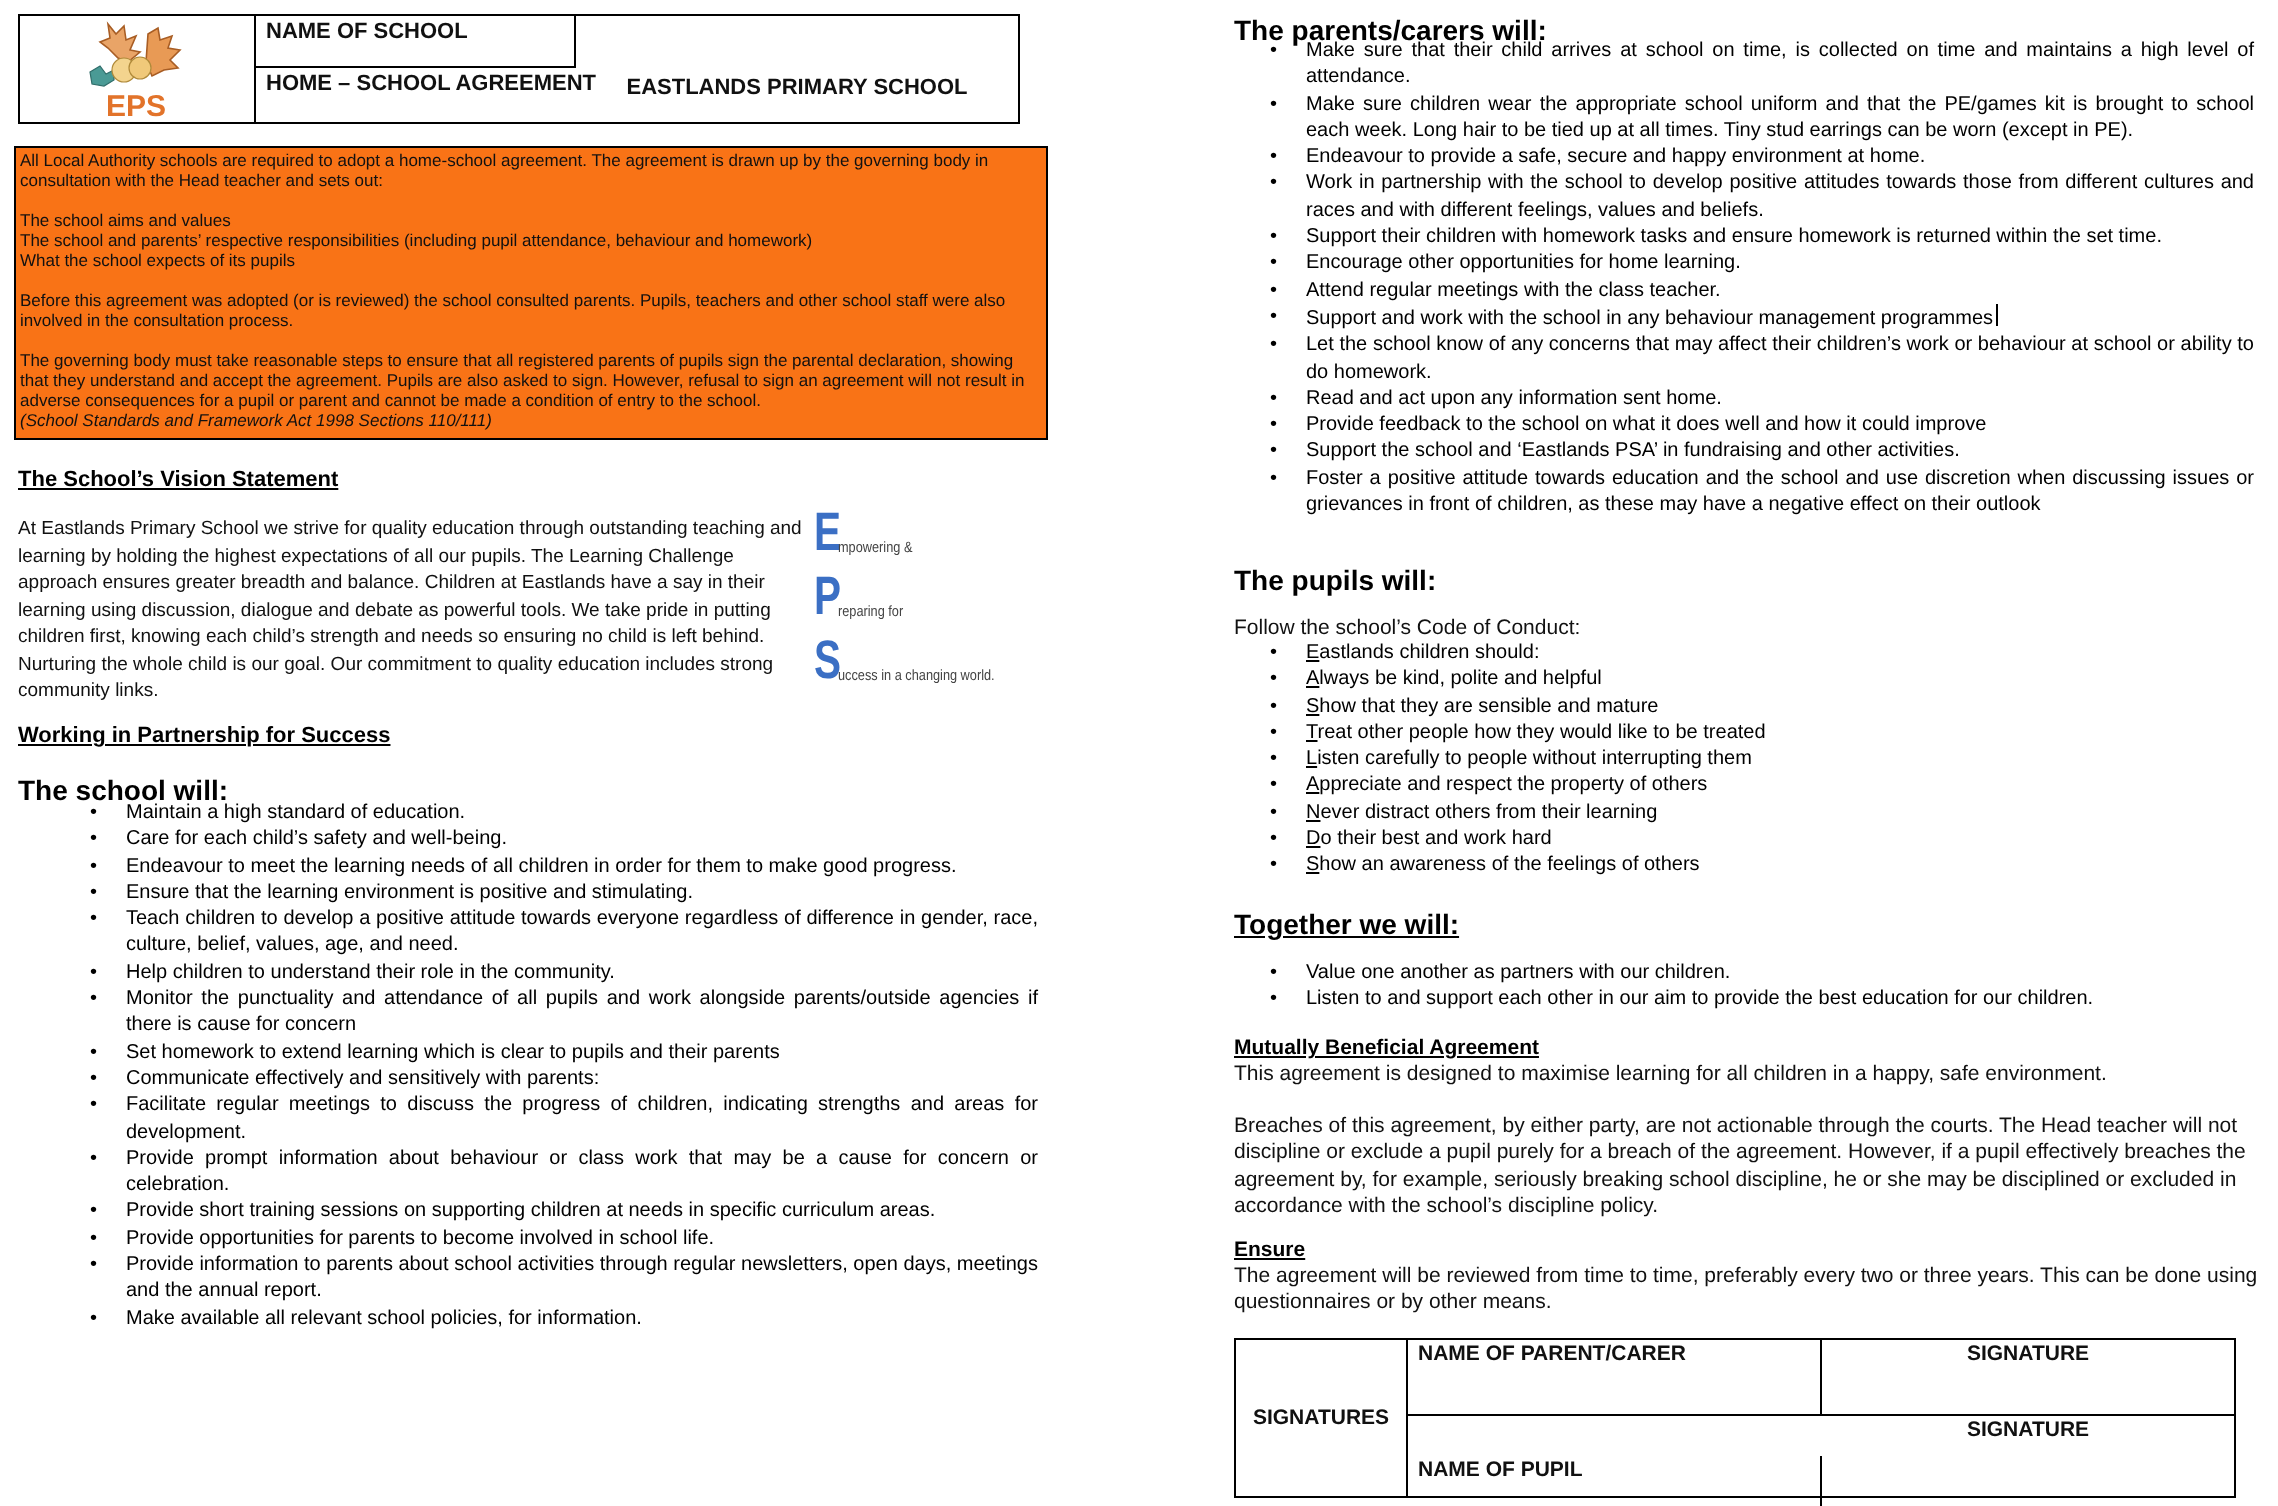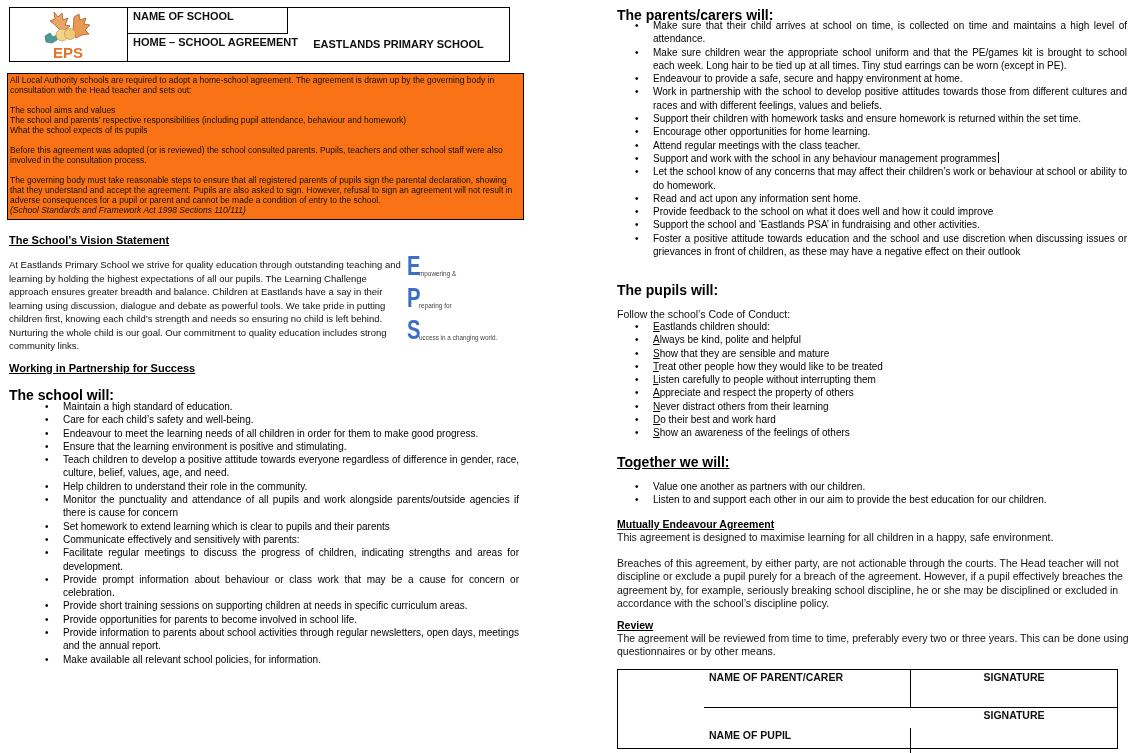--- a/index.html
+++ b/index.html
@@ -170,25 +170,26 @@
   <li><span class="first-letter">D</span><span>o their best and work hard</span></li>
   <li><span class="first-letter">S</span><span>how an awareness of the feelings of others</span></li>
 </ul>
 
 <div class="h-bold" style="left:617px; top:454px;text-decoration:underline;">Together we will:</div>
 <ul class="bl" id="together-list">
   <li>Value one another as partners with our children.</li>
   <li>Listen to and support each other in our aim to provide the best education for our children.</li>
 </ul>
 
-<div class="h-underline" style="left:617px; top:518px; font-size:10.5px;">Mutually Endeavour Agreement</div>
+<div class="h-underline" style="left:617px; top:518px; font-size:10.5px;">Mutually Beneficial Agreement</div>
 <div class="para" style="left:617px; top:531px; width:510px;">This agreement is designed to maximise learning for all children in a happy, safe environment.</div>
 <div class="para" style="left:617px; top:557px; width:510px; text-align:left;">Breaches of this agreement, by either party, are not actionable through the courts. The Head teacher will not discipline or exclude a pupil purely for a breach of the agreement.  However, if a pupil effectively breaches the agreement by, for example, seriously breaking school discipline, he or she may be disciplined or excluded in accordance with the school’s discipline policy.</div>
 
-<div class="h-underline" style="left:617px; top:619px; font-size:10.5px;">Review</div>
+<div class="h-underline" style="left:617px; top:619px; font-size:10.5px;">Ensure</div>
 <div class="para" style="left:617px; top:632px; width:512px;">The agreement will be reviewed from time to time, preferably every two or three years.  This can be done using questionnaires or by other means.</div>
 
 <div class="sig-table">
+  <div class="sig-cell sig-label">SIGNATURES</div>
   <div class="sig-cell sig-parent">NAME OF PARENT/CARER</div>
   <div class="sig-cell sig-parent-sign">SIGNATURE</div>
   <div class="sig-cell sig-pupil">NAME OF PUPIL</div>
   <div class="sig-cell sig-pupil-sign">SIGNATURE</div>
 </div>
 
 </body></html>

